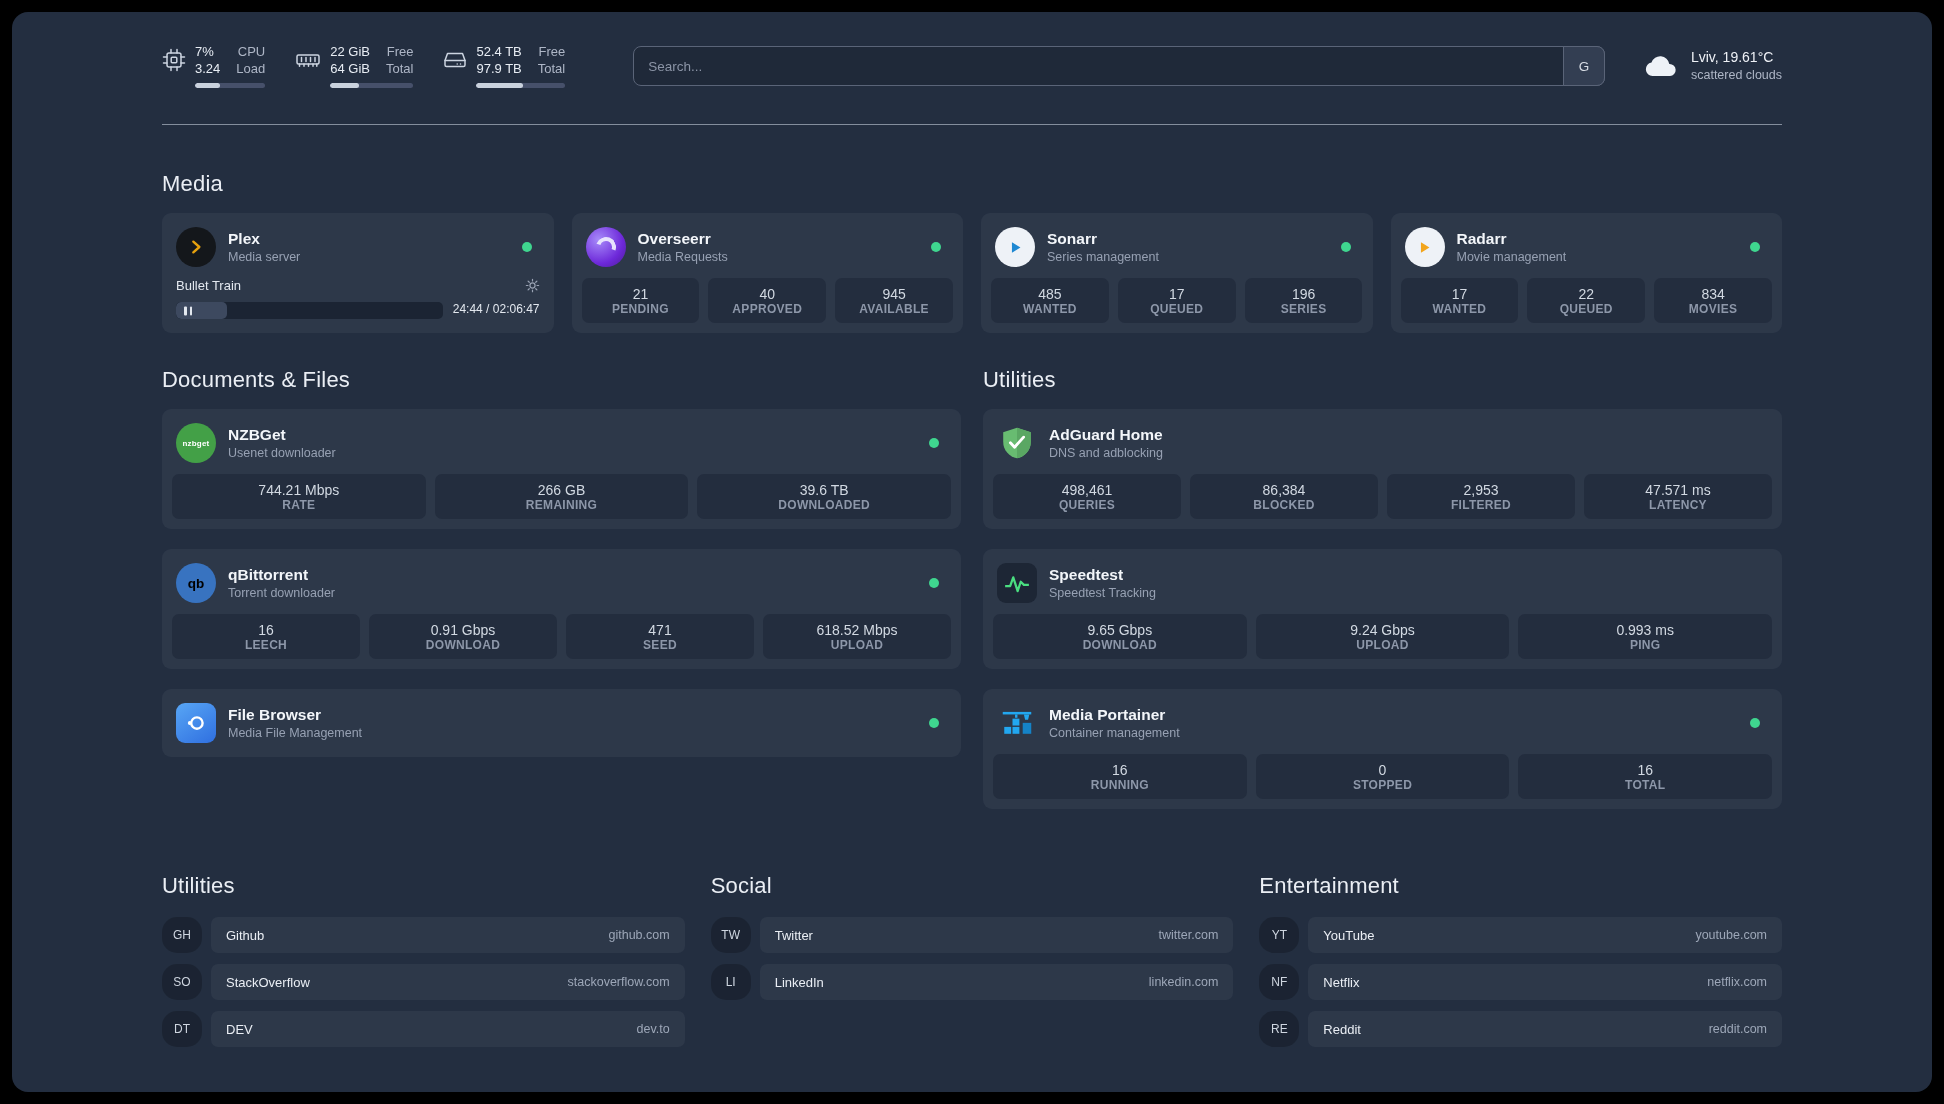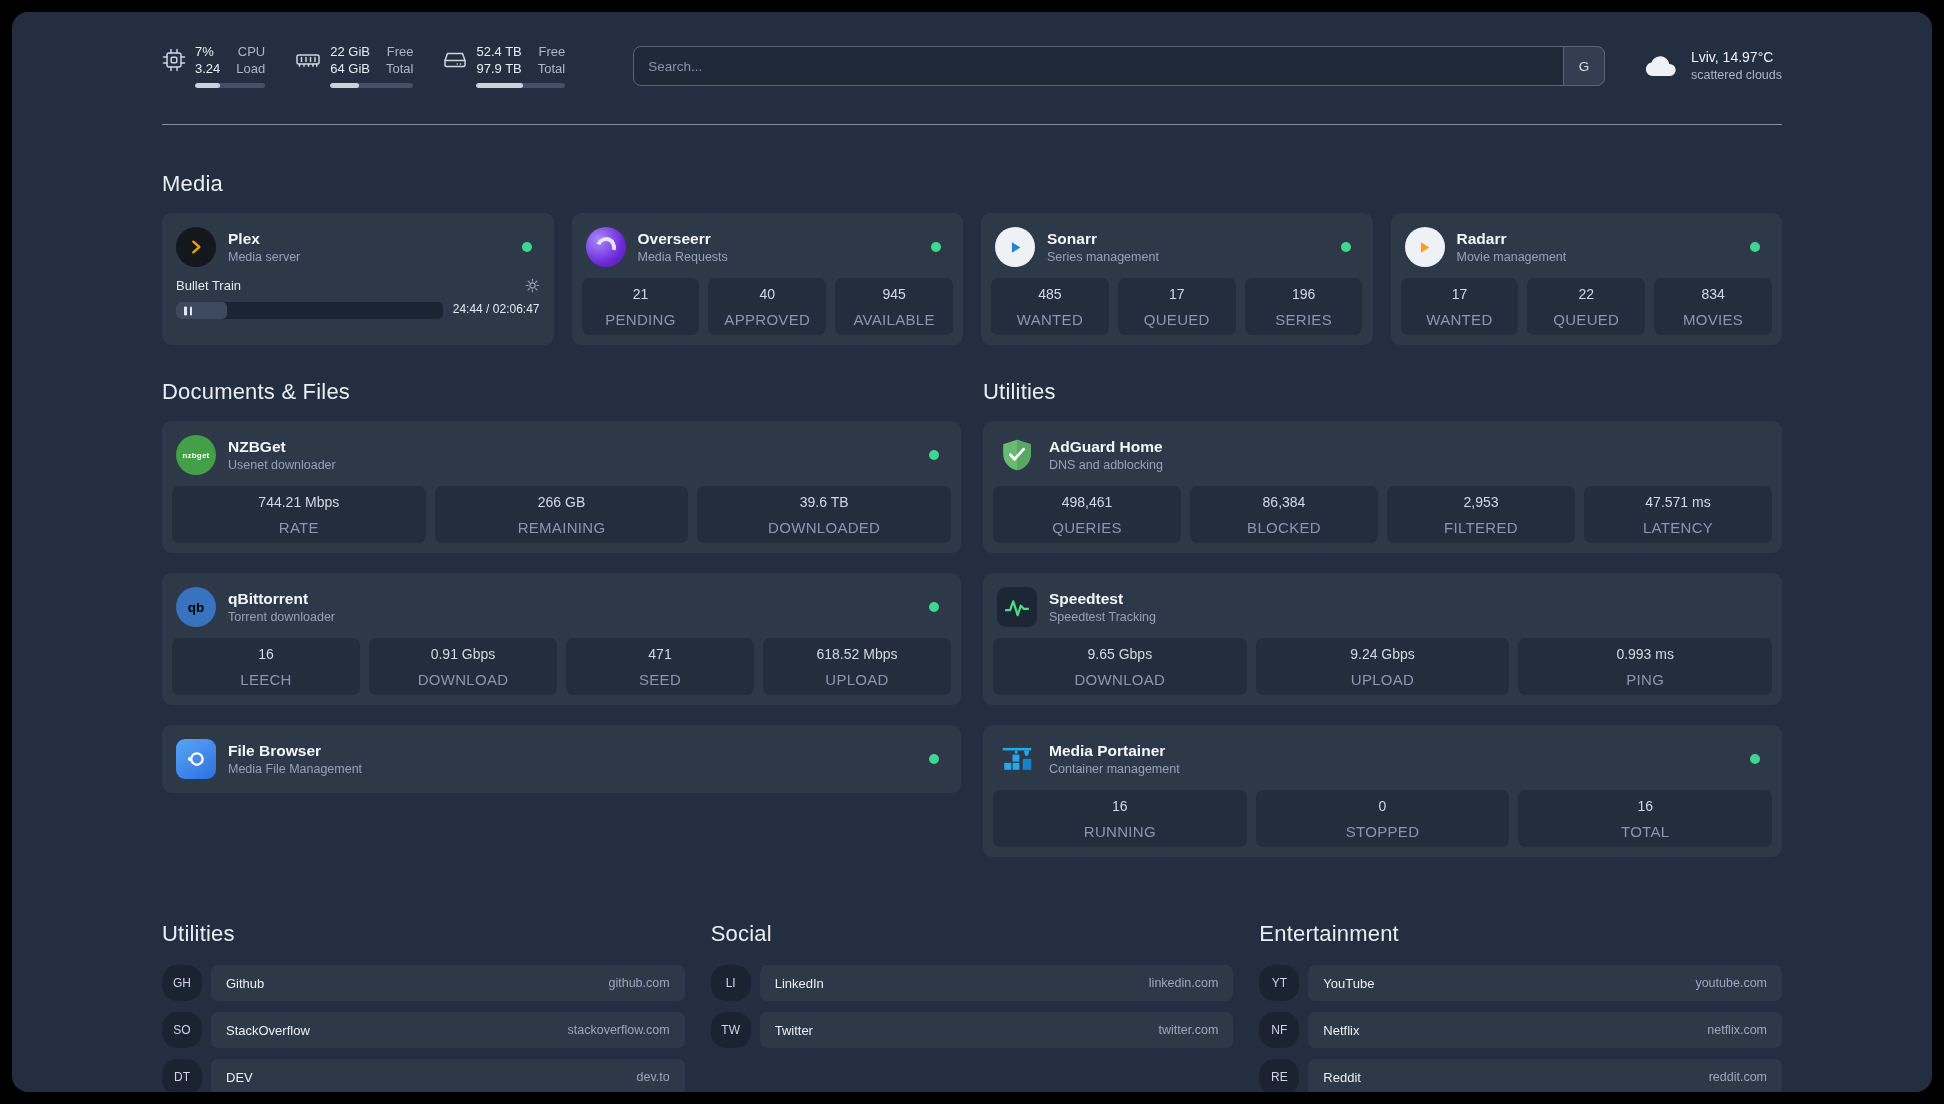--- a/index.html
+++ b/index.html
@@ -43,21 +43,21 @@
   .card-head.no-stats { padding-bottom:4px; }
   .svc-icon { width:40px; height:40px; flex:0 0 40px; border-radius:9px; display:flex; align-items:center; justify-content:center; }
   .svc-meta { flex:1; min-width:0; }
   .svc-name { font-size:15.5px; font-weight:600; color:#f3f6fa; }
   .svc-desc { font-size:12.5px; color:#97a1b3; margin-top:2px; }
   .dot { width:10px; height:10px; border-radius:50%; background:#3fd68f; margin-right:8px; flex:0 0 auto; }
 
   .stats { display:flex; gap:9px; }
   .stat { flex:1; background:#232d3e; border-radius:7px; padding:8px 4px 7px; text-align:center; }
   .stat-val { font-size:14px; color:#d2d9e2; }
-  .stat-lab { font-size:15px; font-weight:400; color:#8d97a9; margin-top:9px; letter-spacing:.3px; }
+  .stat-lab { font-size:12px; font-weight:700; color:#8d97a9; margin-top:0; letter-spacing:.3px; }
 
   
   .player { padding:0 4px 4px; }
   .player-row1 { display:flex; align-items:center; justify-content:space-between; font-size:13px; color:#e3e8ef; margin-bottom:9px; }
   .player-row2 { display:flex; align-items:flex-start; gap:10px; }
   .pbar { flex:1; height:17px; background:#1b2433; border-radius:5px; position:relative; overflow:hidden; }
   .pfill { position:absolute; left:0; top:0; bottom:0; background:#3d495f; border-radius:5px; }
   .pause { position:absolute; left:8px; top:50%; transform:translateY(-50%); display:flex; gap:3px; cursor:pointer; }
   .pause i { width:2.5px; height:9px; background:#e3e8ef; display:block; border-radius:1px; }
   .ptime { font-size:12px; color:#e3e8ef; white-space:nowrap; }
@@ -163,21 +163,21 @@
     <div class="search">
       <input type="text" placeholder="Search..." style="">
       <div class="gbtn">G</div>
     </div>
 
     <div class="weather">
       <svg width="36" height="28" viewBox="0 0 36 28" fill="#eef2f7">
               <path d="M27 24H9.5a6.8 6.8 0 0 1-1-13.5A9.2 9.2 0 0 1 26.3 12 6 6 0 0 1 27 24z"></path>
             </svg>
       <div>
-        <div class="wt1">Lviv, 14.97°C</div>
+        <div class="wt1">Lviv, 19.61°C</div>
         <div class="wt2">scattered clouds</div>
       </div>
     </div>
   </div>
 
   <div class="divider"></div>
 
   <div class="section-title">Media</div>
 
   <div class="media-grid">
@@ -507,31 +507,31 @@
         <div class="bm-bar">
                 <span class="bm-name">DEV</span>
                 <span class="bm-domain">dev.to</span>
               </div>
       </div>
     </div>
 
     <div class="bm-col">
       <div class="section-title">Social</div>
       <div class="bm-row">
+        <div class="bm-abbr">TW</div>
+        <div class="bm-bar">
+                <span class="bm-name">Twitter</span>
+                <span class="bm-domain">twitter.com</span>
+              </div>
+      </div>
+      <div class="bm-row">
         <div class="bm-abbr">LI</div>
         <div class="bm-bar">
                 <span class="bm-name">LinkedIn</span>
                 <span class="bm-domain">linkedin.com</span>
-              </div>
-      </div>
-      <div class="bm-row">
-        <div class="bm-abbr">TW</div>
-        <div class="bm-bar">
-                <span class="bm-name">Twitter</span>
-                <span class="bm-domain">twitter.com</span>
               </div>
       </div>
     </div>
 
     <div class="bm-col">
       <div class="section-title">Entertainment</div>
       <div class="bm-row">
         <div class="bm-abbr">YT</div>
         <div class="bm-bar">
                 <span class="bm-name">YouTube</span>

